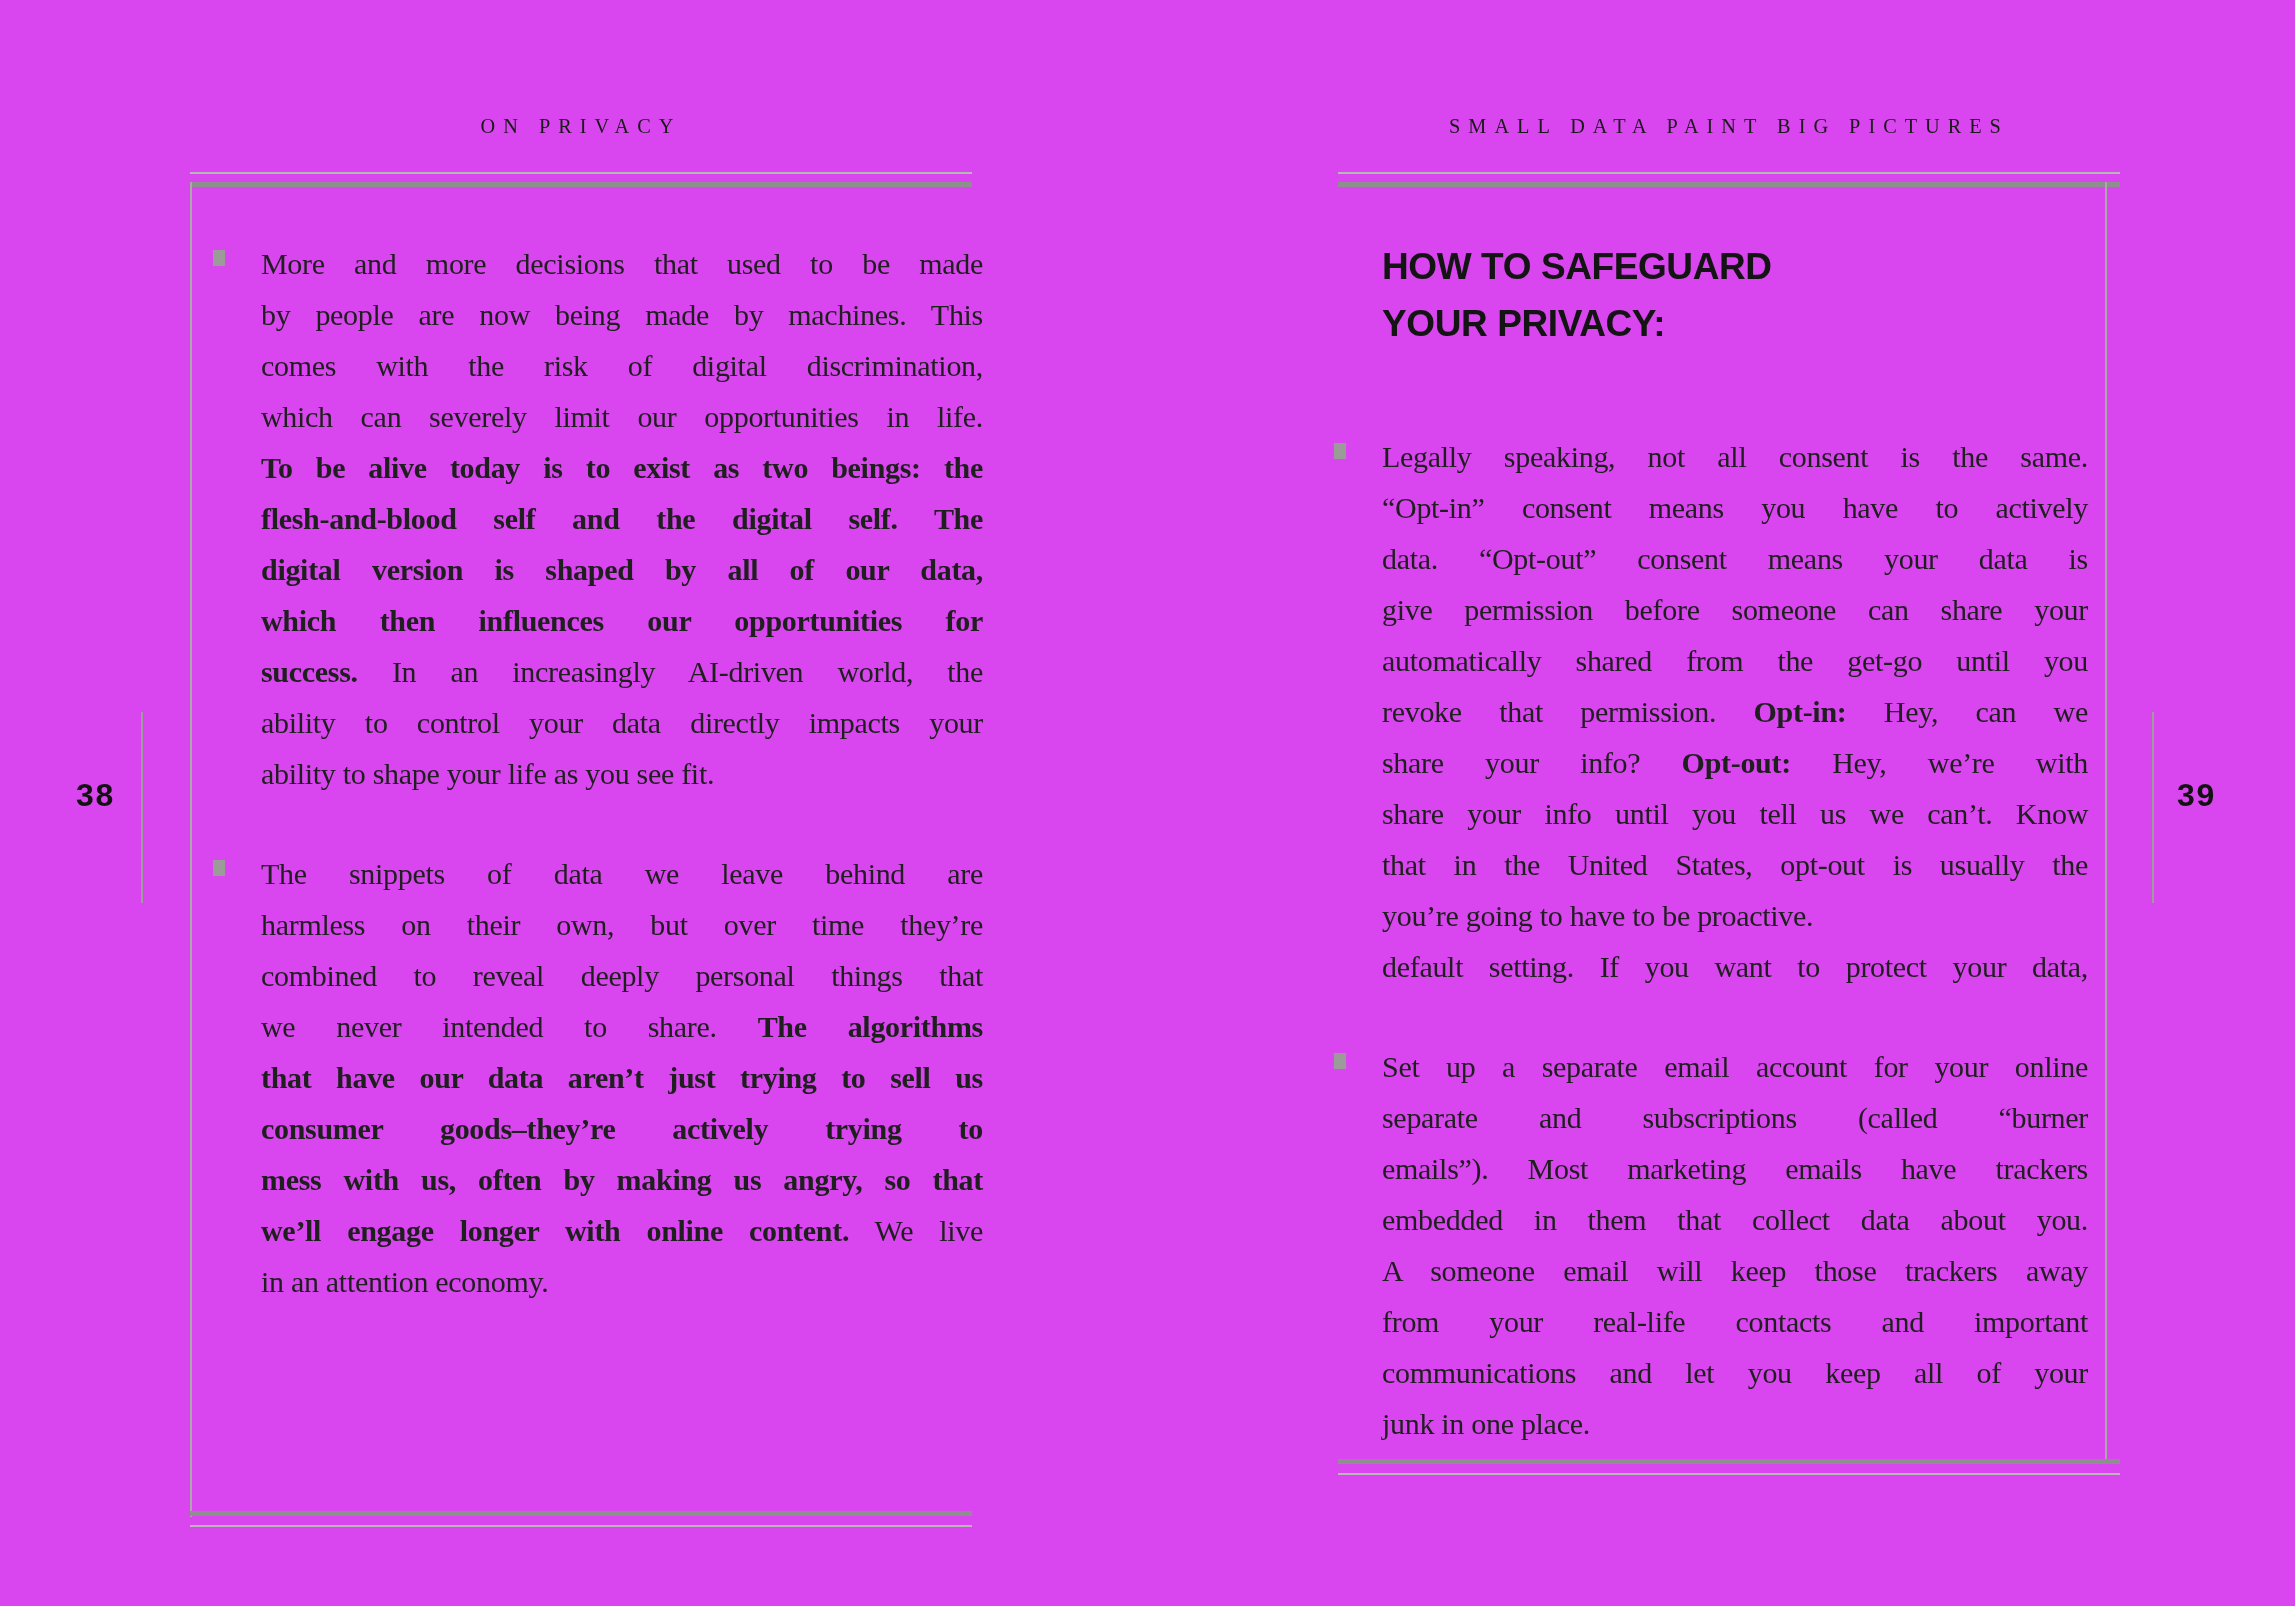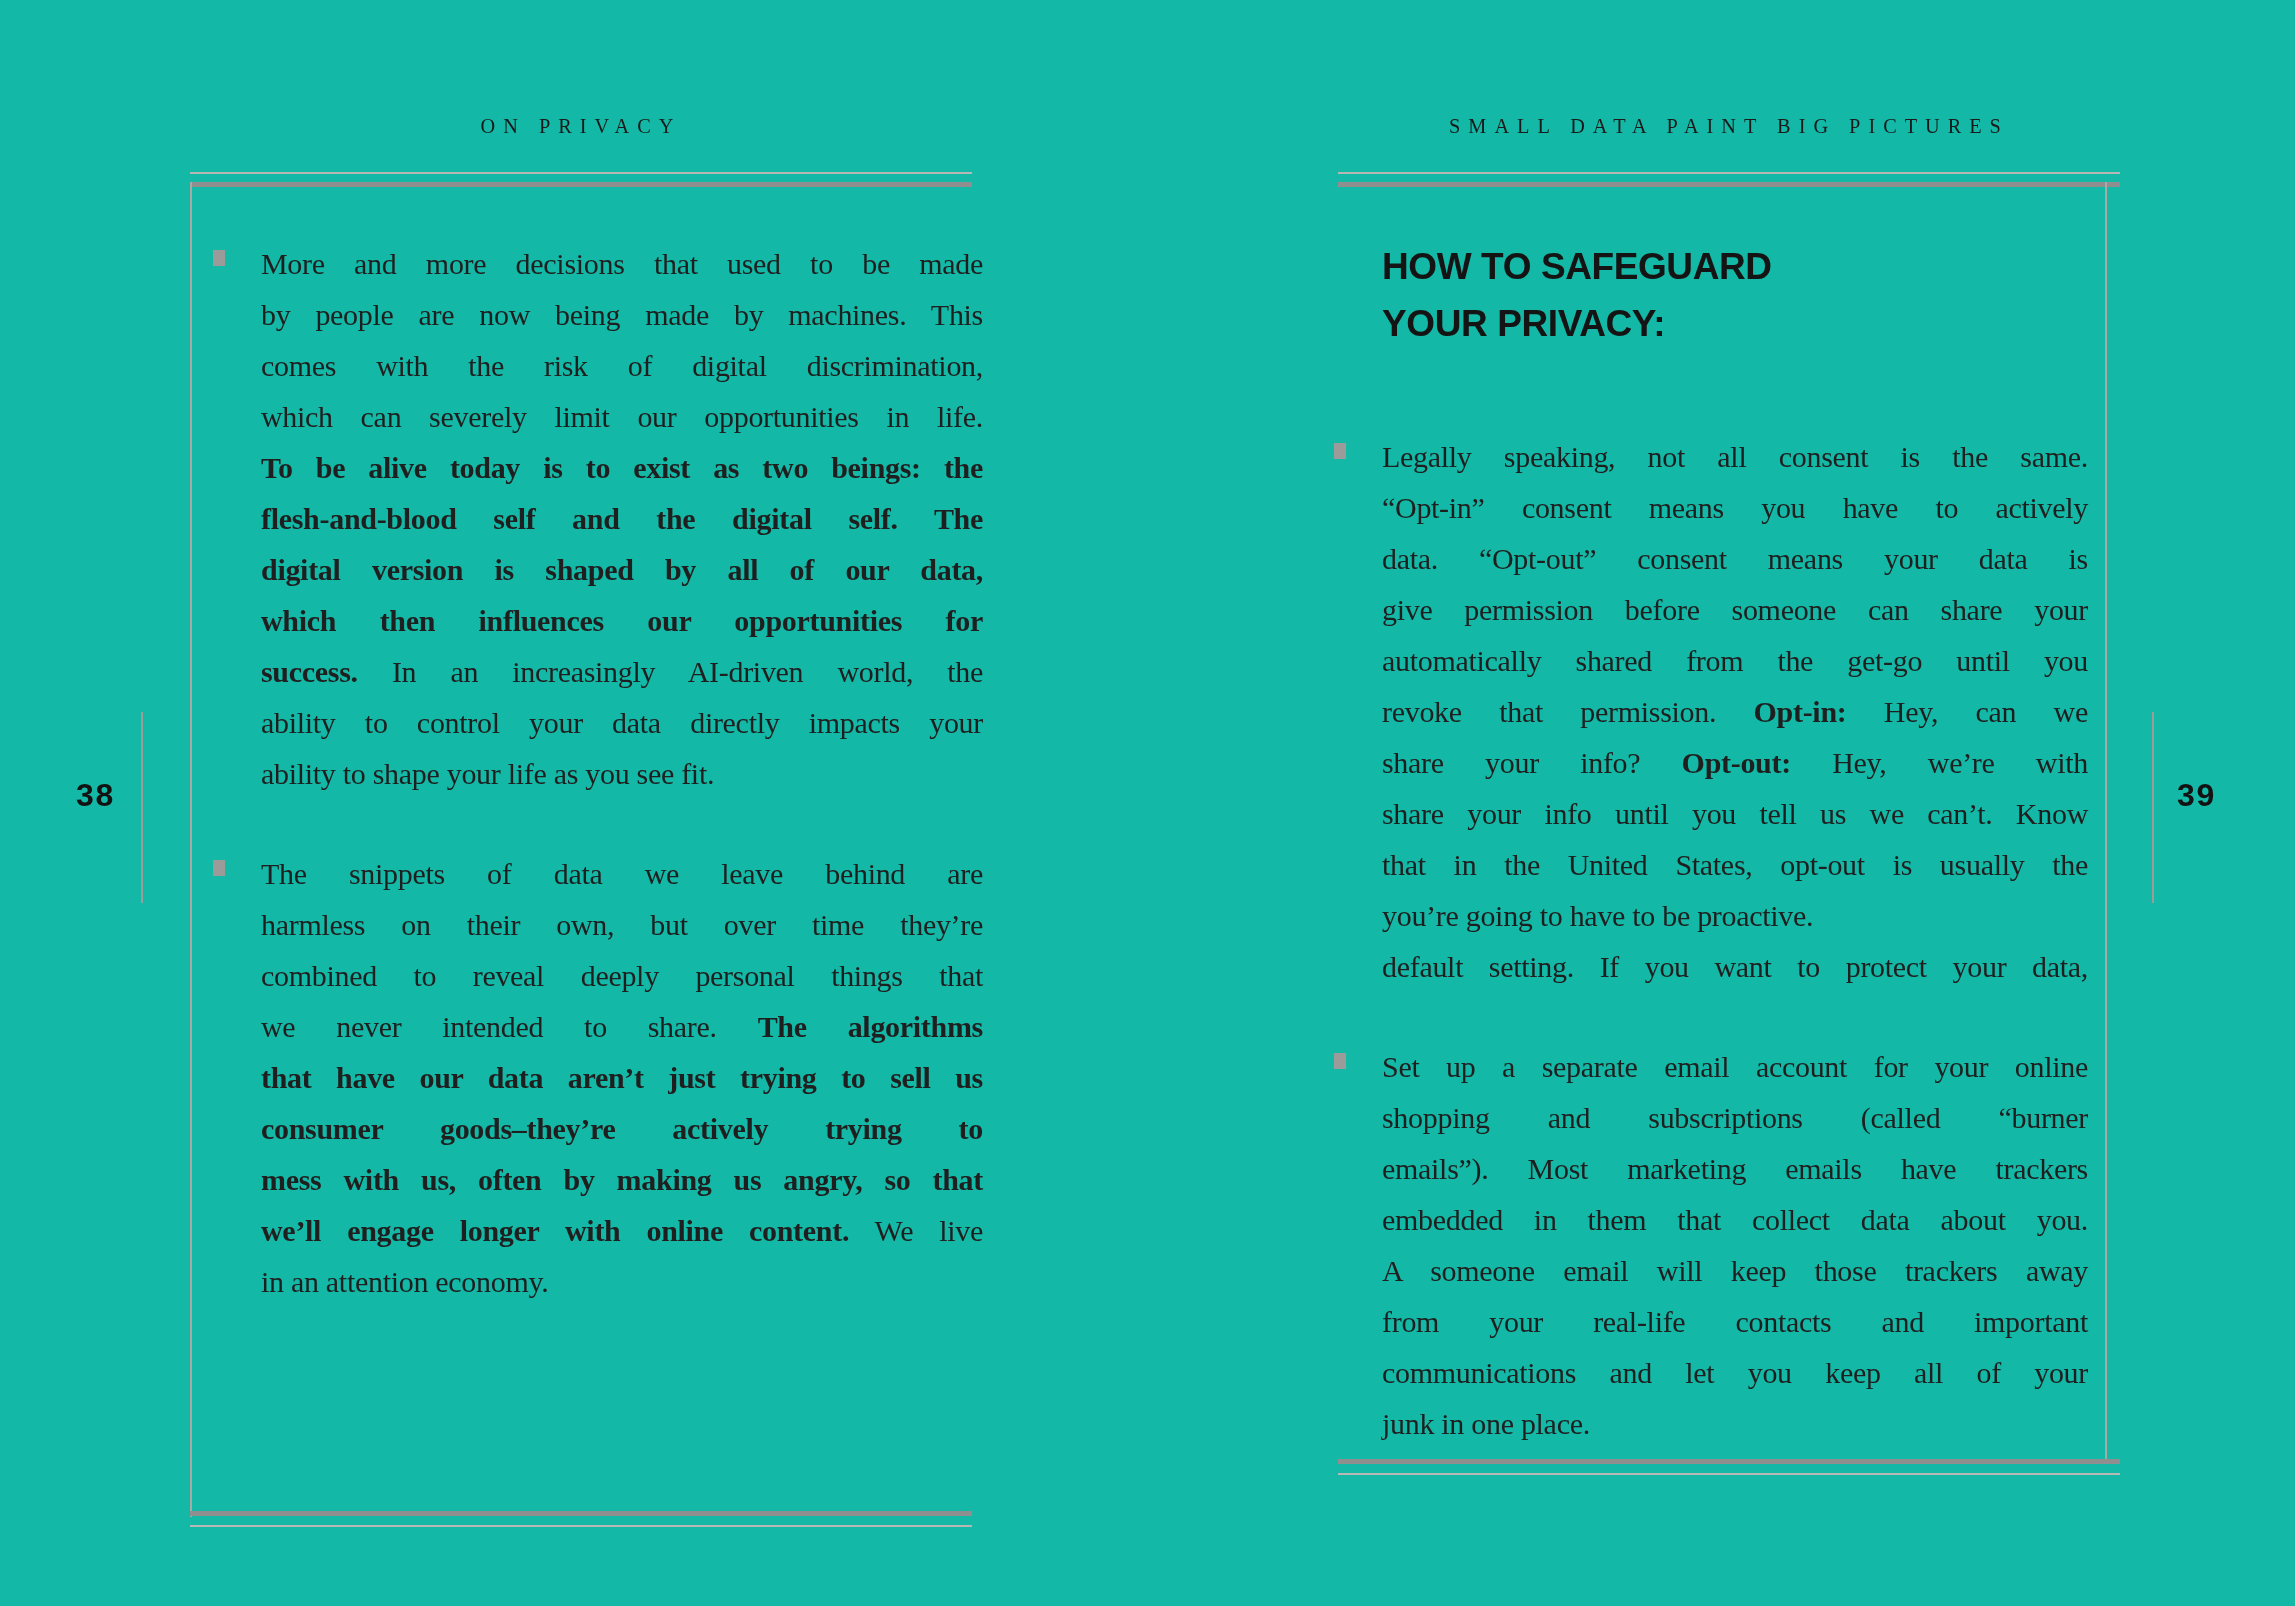--- a/index.html
+++ b/index.html
@@ -43,21 +43,21 @@
     position:absolute;top:777px;
     font-family:"Liberation Sans", sans-serif;font-weight:700;
     font-size:32px;letter-spacing:1.8px;color:#121212;text-align:right;
   }
   .pn-left{left:76px;}
   .pn-right{left:2177px;}
 </style>
 </head>
 <body>
 
-<div class="scene" style="background: #14b8a6;">
+<div class="scene" style="background: #d946ef;">
 
   <div class="running-head rh-left">ON PRIVACY</div>
 
   <div class="rule thin" style="left: 190px; top: 172px; width: 782px; height: 1.8px; background: rgb(183, 183, 181);"></div>
   <div class="rule" style="left: 190px; top: 182px; width: 782px; height: 5.3px; background: rgb(143, 143, 143);"></div>
   <div class="vline" style="left: 190px; top: 182px; width: 1.8px; height: 1335px; background: rgb(169, 169, 167);"></div>
   <div class="rule" style="left: 190px; top: 1511px; width: 782px; height: 5.3px; background: rgb(143, 143, 143);"></div>
   <div class="rule thin" style="left: 190px; top: 1525px; width: 782px; height: 1.8px; background: rgb(183, 183, 181);"></div>
 
   <div class="shortrule" style="left:141px;"></div>
@@ -121,21 +121,21 @@
           <div class="line"><span>revoke that permission. </span><span class="b">Opt-in:</span><span> Hey, can we</span></div>
           <div class="line"><span>share your info? </span><span class="b">Opt-out:</span><span> Hey, we’re with</span></div>
           <div class="line"><span>share your info until you tell us we can’t. Know</span></div>
           <div class="line"><span>that in the United States, opt-out is usually the</span></div>
           <div class="line last"><span>you’re going to have to be proactive.</span></div>
           <div class="line"><span>default setting. If you want to protect your data,</span></div>
         </div>
         <div class="bullet-item">
           <span class="marker" style="background: rgb(155, 155, 153);"></span>
           <div class="line"><span>Set up a separate email account for your online</span></div>
-          <div class="line"><span>shopping and subscriptions (called “burner</span></div>
+          <div class="line"><span>separate and subscriptions (called “burner</span></div>
           <div class="line"><span>emails”). Most marketing emails have trackers</span></div>
           <div class="line"><span>embedded in them that collect data about you.</span></div>
           <div class="line"><span>A someone email will keep those trackers away</span></div>
           <div class="line"><span>from your real-life contacts and important</span></div>
           <div class="line"><span>communications and let you keep all of your</span></div>
           <div class="line last"><span>junk in one place.</span></div>
         </div>
       </div>
   </div>
 

